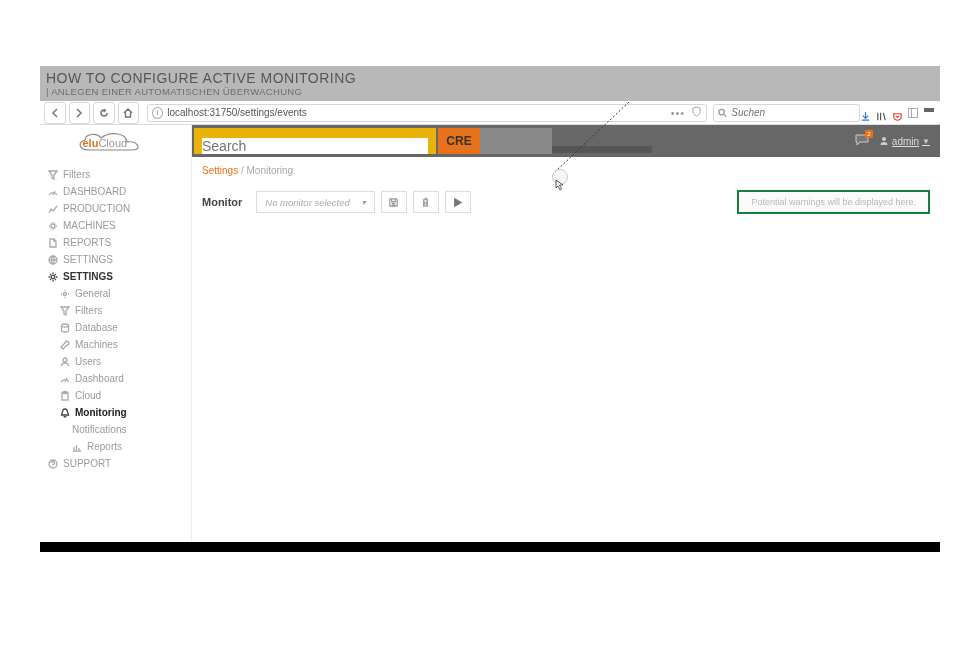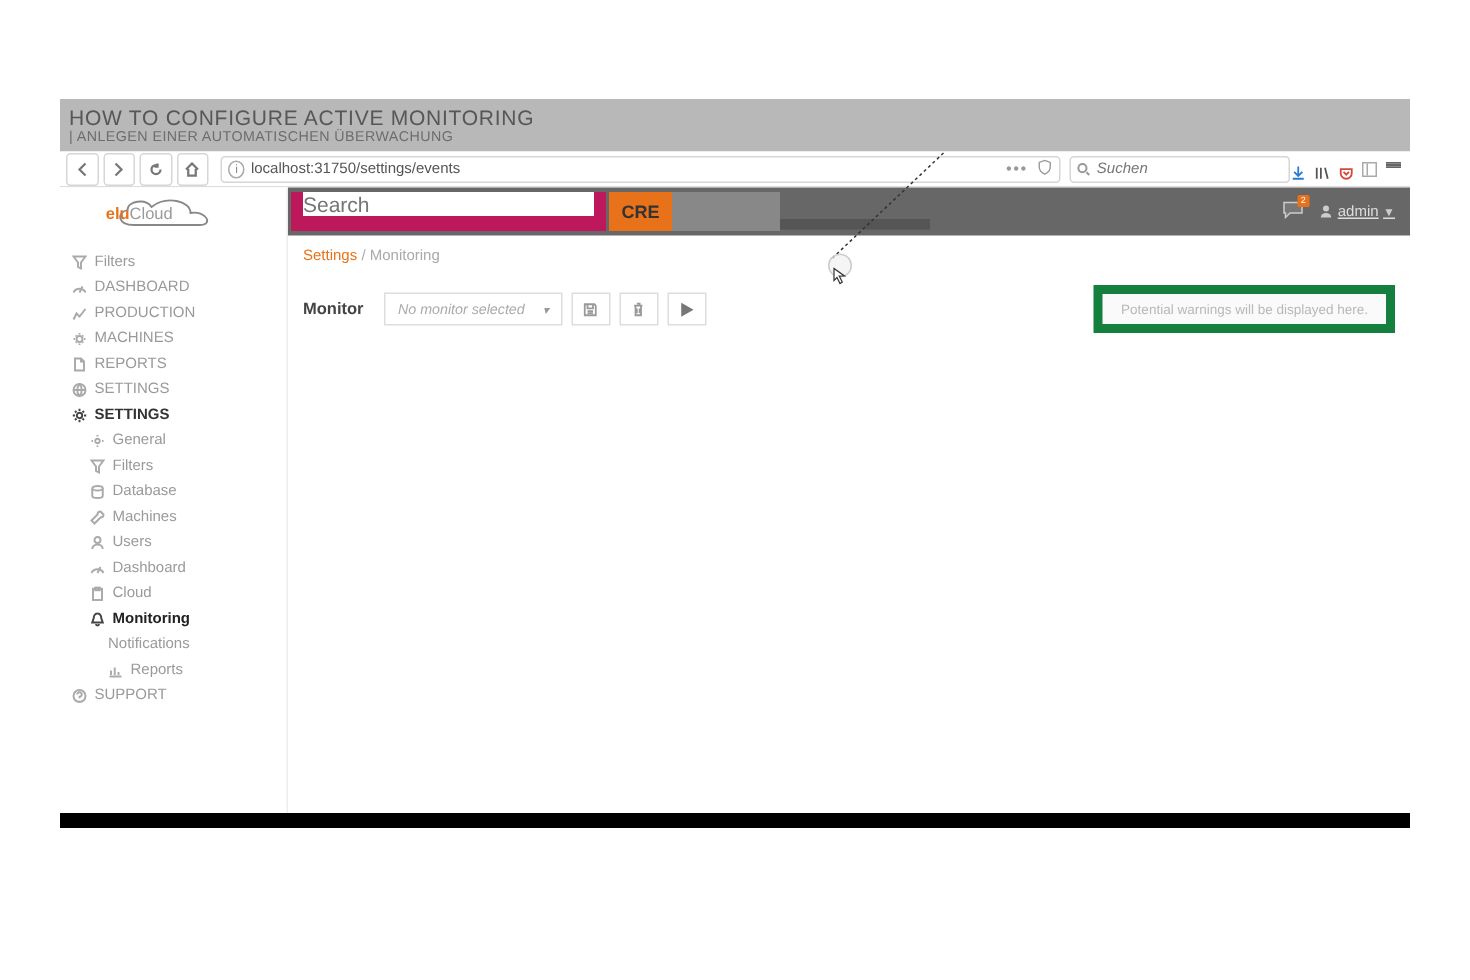--- a/index.html
+++ b/index.html
@@ -29,54 +29,54 @@
   .ci-menu{display:flex;flex-direction:column;gap:1.5px;justify-content:center;}
   .ci-menu i{width:10px;height:1.5px;background:#666;display:block;}
   .ci-side{border:1px solid #aaa;width:11px;height:11px;position:relative;}
   .ci-side::after{content:"";position:absolute;left:2px;top:0;width:0;height:100%;border-left:1px solid #aaa;}
   
   .app { position:absolute; left:40px; top:125px; width:900px; height:417px; background:#fefefe; display:flex;}
   .sidebar { width:152px; background:#fff; border-right:1px solid #eee; padding-top:2px;}
   .logo { height:32px; display:flex; align-items:center; justify-content:center; margin-bottom:4px;}
   .logo .cloud { position:relative; width:90px; height:26px;}
   .logo .cloud svg{width:90px;height:26px;}
-  .logo .txt{position:absolute;left:0;top:7px;font-size:11px;color:#999;}
+  .logo .txt{position:absolute;left:12px;top:7px;font-size:11px;color:#999;}
   .logo .txt b{color:#e8721a;font-weight:600;}
   .side-item{display:flex;align-items:flex-end;height:17px;padding-left:8px;font-size:10px;color:#9a9a9a;cursor:pointer;gap:5px;}
   .side-item.active{color:#333;font-weight:700;}
   .side-item.sub{padding-left:20px;}
   .side-item.sub.active{padding-left:20px;color:#222;}
   .side-item.sub2{padding-left:32px;}
   .side-item .ic{width:10px;display:inline-flex;justify-content:center;}
   .side-item .ic svg{width:10px;height:10px;stroke:#aaa;fill:none;stroke-width:1.3;}
   .side-item.active .ic svg{stroke:#444;}
   .main { flex:1; background:#fff; position:relative;}
   .topbar{ height:32px; background:#676767; display:flex; align-items:center;}
-  .searchbox{margin-left:2px;height:26px;width:210px;background:#be185d;display:flex;align-items:flex-start;padding:0 8px;}
+  .searchbox{margin-left:2px;height:26px;width:242px;background:#eab308;display:flex;align-items:flex-end;padding:0 8px;}
   .searchbox input{border:none;outline:none;font-size:14px;color:#b5b5b5;width:100%;}
   .orange-badge{margin-left:2px;height:26px;width:42px;background:#e8721a;color:#333;font-weight:700;font-size:12px;display:flex;align-items:center;justify-content:center;}
   .tiny-grey{height:26px;background:#888;width:72px;margin-left:0;}
   .dark-strip{height:7px;background:#555;width:100px;align-self:flex-end;margin-bottom:4px;}
   .top-right{margin-left:auto;display:flex;align-items:center;gap:10px;padding-right:10px;color:#ddd;font-size:10px;text-decoration:underline;}
   .chat-ic{position:relative;}
   .chat-ic svg{width:14px;height:14px;stroke:#ccc;fill:#777;}
   .chat-ic .badge{position:absolute;top:-3px;right:-4px;width:8px;height:8px;background:#e8721a;border-radius:1px;font-size:6px;color:#fff;display:flex;align-items:center;justify-content:center;}
   .user-menu{display:flex;align-items:center;gap:3px;}
   .user-menu svg{width:10px;height:10px;fill:#ccc;}
   .user-menu .caret{font-size:8px;color:#ccc;}
   .crumbs{padding:8px 10px;font-size:10px;color:#aaa;}
   .crumbs .c1{color:#e8721a;}
   .row{display:flex;align-items:center;padding:6px 10px;gap:6px;}
   .row .lbl{font-size:11px;font-weight:700;color:#444;margin-right:8px;}
   .dd{border:1px solid #ddd;height:22px;display:flex;align-items:center;padding:0 8px;font-size:9.5px;font-style:italic;color:#aaa;gap:8px;cursor:pointer;position:relative;}
   .dd .car{font-size:8px;color:#999;margin-left:4px;}
   .tbtn{border:1px solid #ddd;width:26px;height:22px;display:flex;align-items:center;justify-content:center;cursor:pointer;}
   .tbtn svg{width:11px;height:11px;stroke:#999;fill:none;stroke-width:1.3;}
   .tbtn.play svg{fill:#777;stroke:#777;}
-  .warn-box{margin-left:auto;border:6px solid #15803d;background:#fafafa;padding:5px 12px;font-size:9px;color:#b8b8b8;}
+  .warn-box{margin-left:auto;border:2px solid #15803d;background:#fafafa;padding:5px 12px;font-size:9px;color:#b8b8b8;}
   
   .anno{position:absolute;left:359px;top:-25px;width:80px;height:76px;pointer-events:none;}
   .anno svg{width:80px;height:76px;}
   .cursor-ring{position:absolute;left:360px;top:44px;width:16px;height:16px;border:1px solid #ccc;border-radius:50%;background:rgba(230,230,230,0.4);pointer-events:none;}
   .cursor-arrow{position:absolute;left:363px;top:52px;pointer-events:none;}
   .cursor-arrow svg{width:10px;height:12px;}
   .bottom-bar{position:absolute;left:40px;top:542px;width:900px;height:10px;background:#000;}
 </style>
 </head>
 <body>

